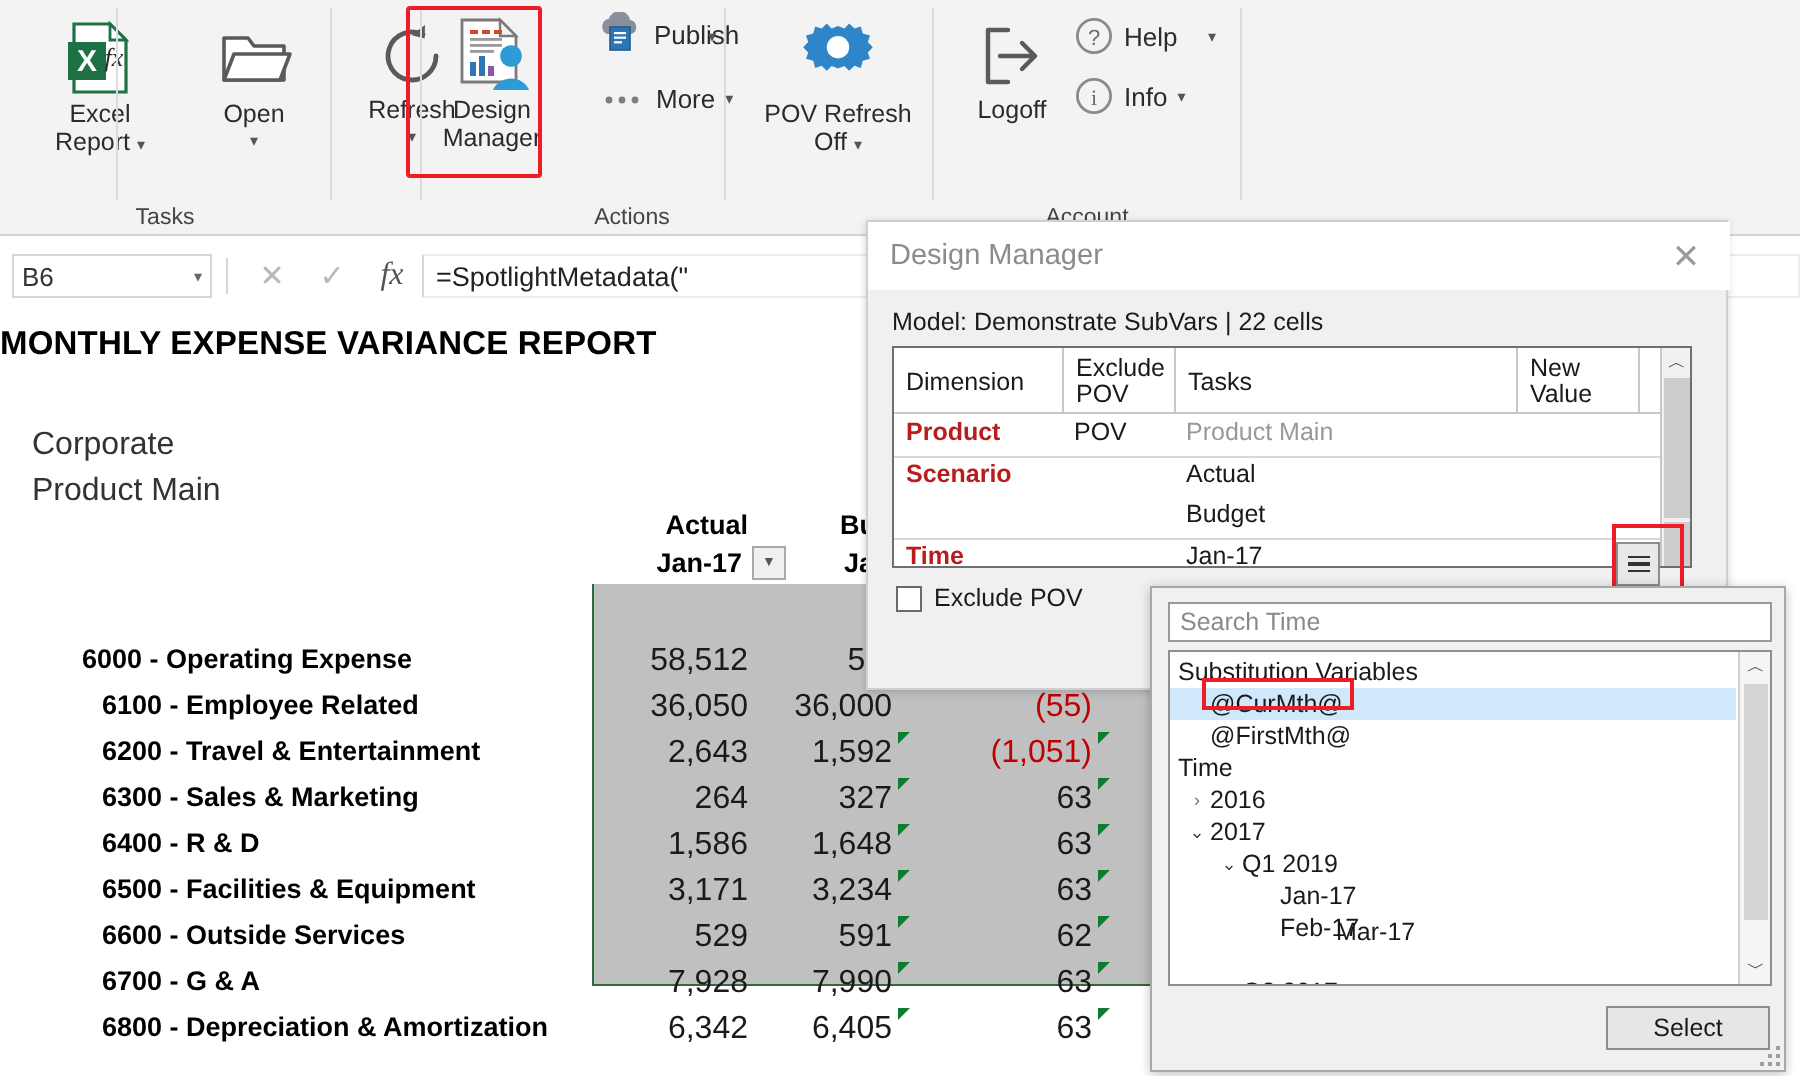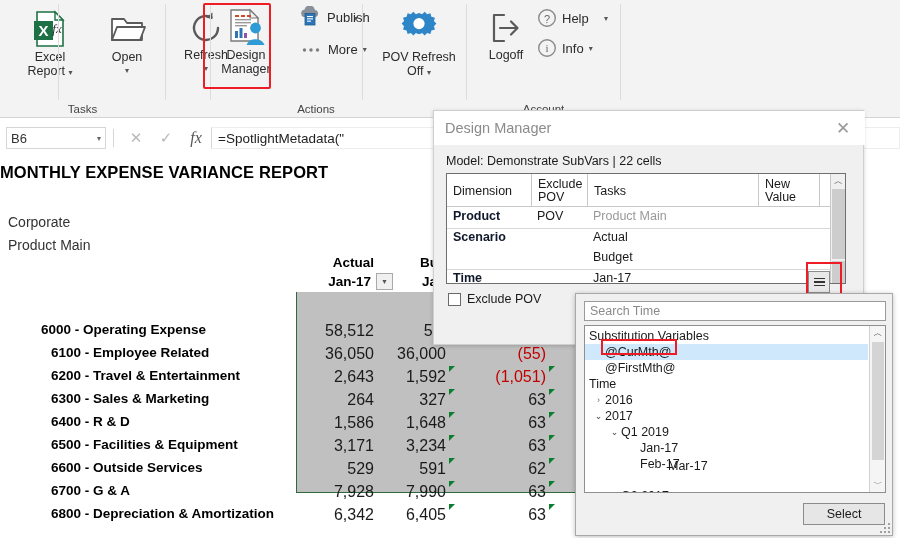--- a/index.html
+++ b/index.html
@@ -65,21 +65,21 @@
 
   
   #sheet {
     position:absolute; left:0; top:154px; width:900px; height:384px; background:#fff;
   }
   #report-title {
     position:absolute; left:0; top:9px;
     font-size:16.5px; font-weight:bold; color:#000;
     letter-spacing:0.1px;
   }
-  .pov-line { position:absolute; left:8px; font-size:14px; color:#333; }
+  .pov-line { position:absolute; left:16px; font-size:16px; color:#333; }
 
   .col-head {
     position:absolute; font-size:13.5px; font-weight:bold; color:#000;
     text-align:right;
   }
 
   #data-block {
     position:absolute; left:296px; top:117px; width:284px; height:222px;
     border:1.5px solid #2d6a3e; background:#c0c0c0;
   }
@@ -141,21 +141,21 @@
     border-bottom:1px solid #c8c8c8;
   }
   .dm-th {
     position:absolute; top:0; height:33px; display:flex; align-items:center;
     font-size:12.5px; color:#1a1a1a; padding-left:6px;
   }
   .dm-th.two { line-height:13px; }
   .dm-vline { position:absolute; top:0; width:1px; height:33px; background:#c8c8c8; }
   .dm-row { position:absolute; left:0; width:398px; height:20px; }
   .dm-row .c-dim {
-    position:absolute; left:6px; top:1px; font-size:12.5px; font-weight:bold; color:#0f172a;
+    position:absolute; left:6px; top:1px; font-size:12.5px; font-weight:bold; color:#b91c1c;
   }
   .dm-row .c-pov {
     position:absolute; left:90px; top:1px; font-size:12.5px; color:#1a1a1a;
   }
   .dm-row .c-mem {
     position:absolute; left:146px; top:1px; font-size:12.5px; color:#1a1a1a;
   }
   .dm-row .c-mem.gray { color:#999; }
   .dm-rowline { position:absolute; left:0; width:398px; height:1px; background:#d8d8d8; }
   #dm-scrollbar {

